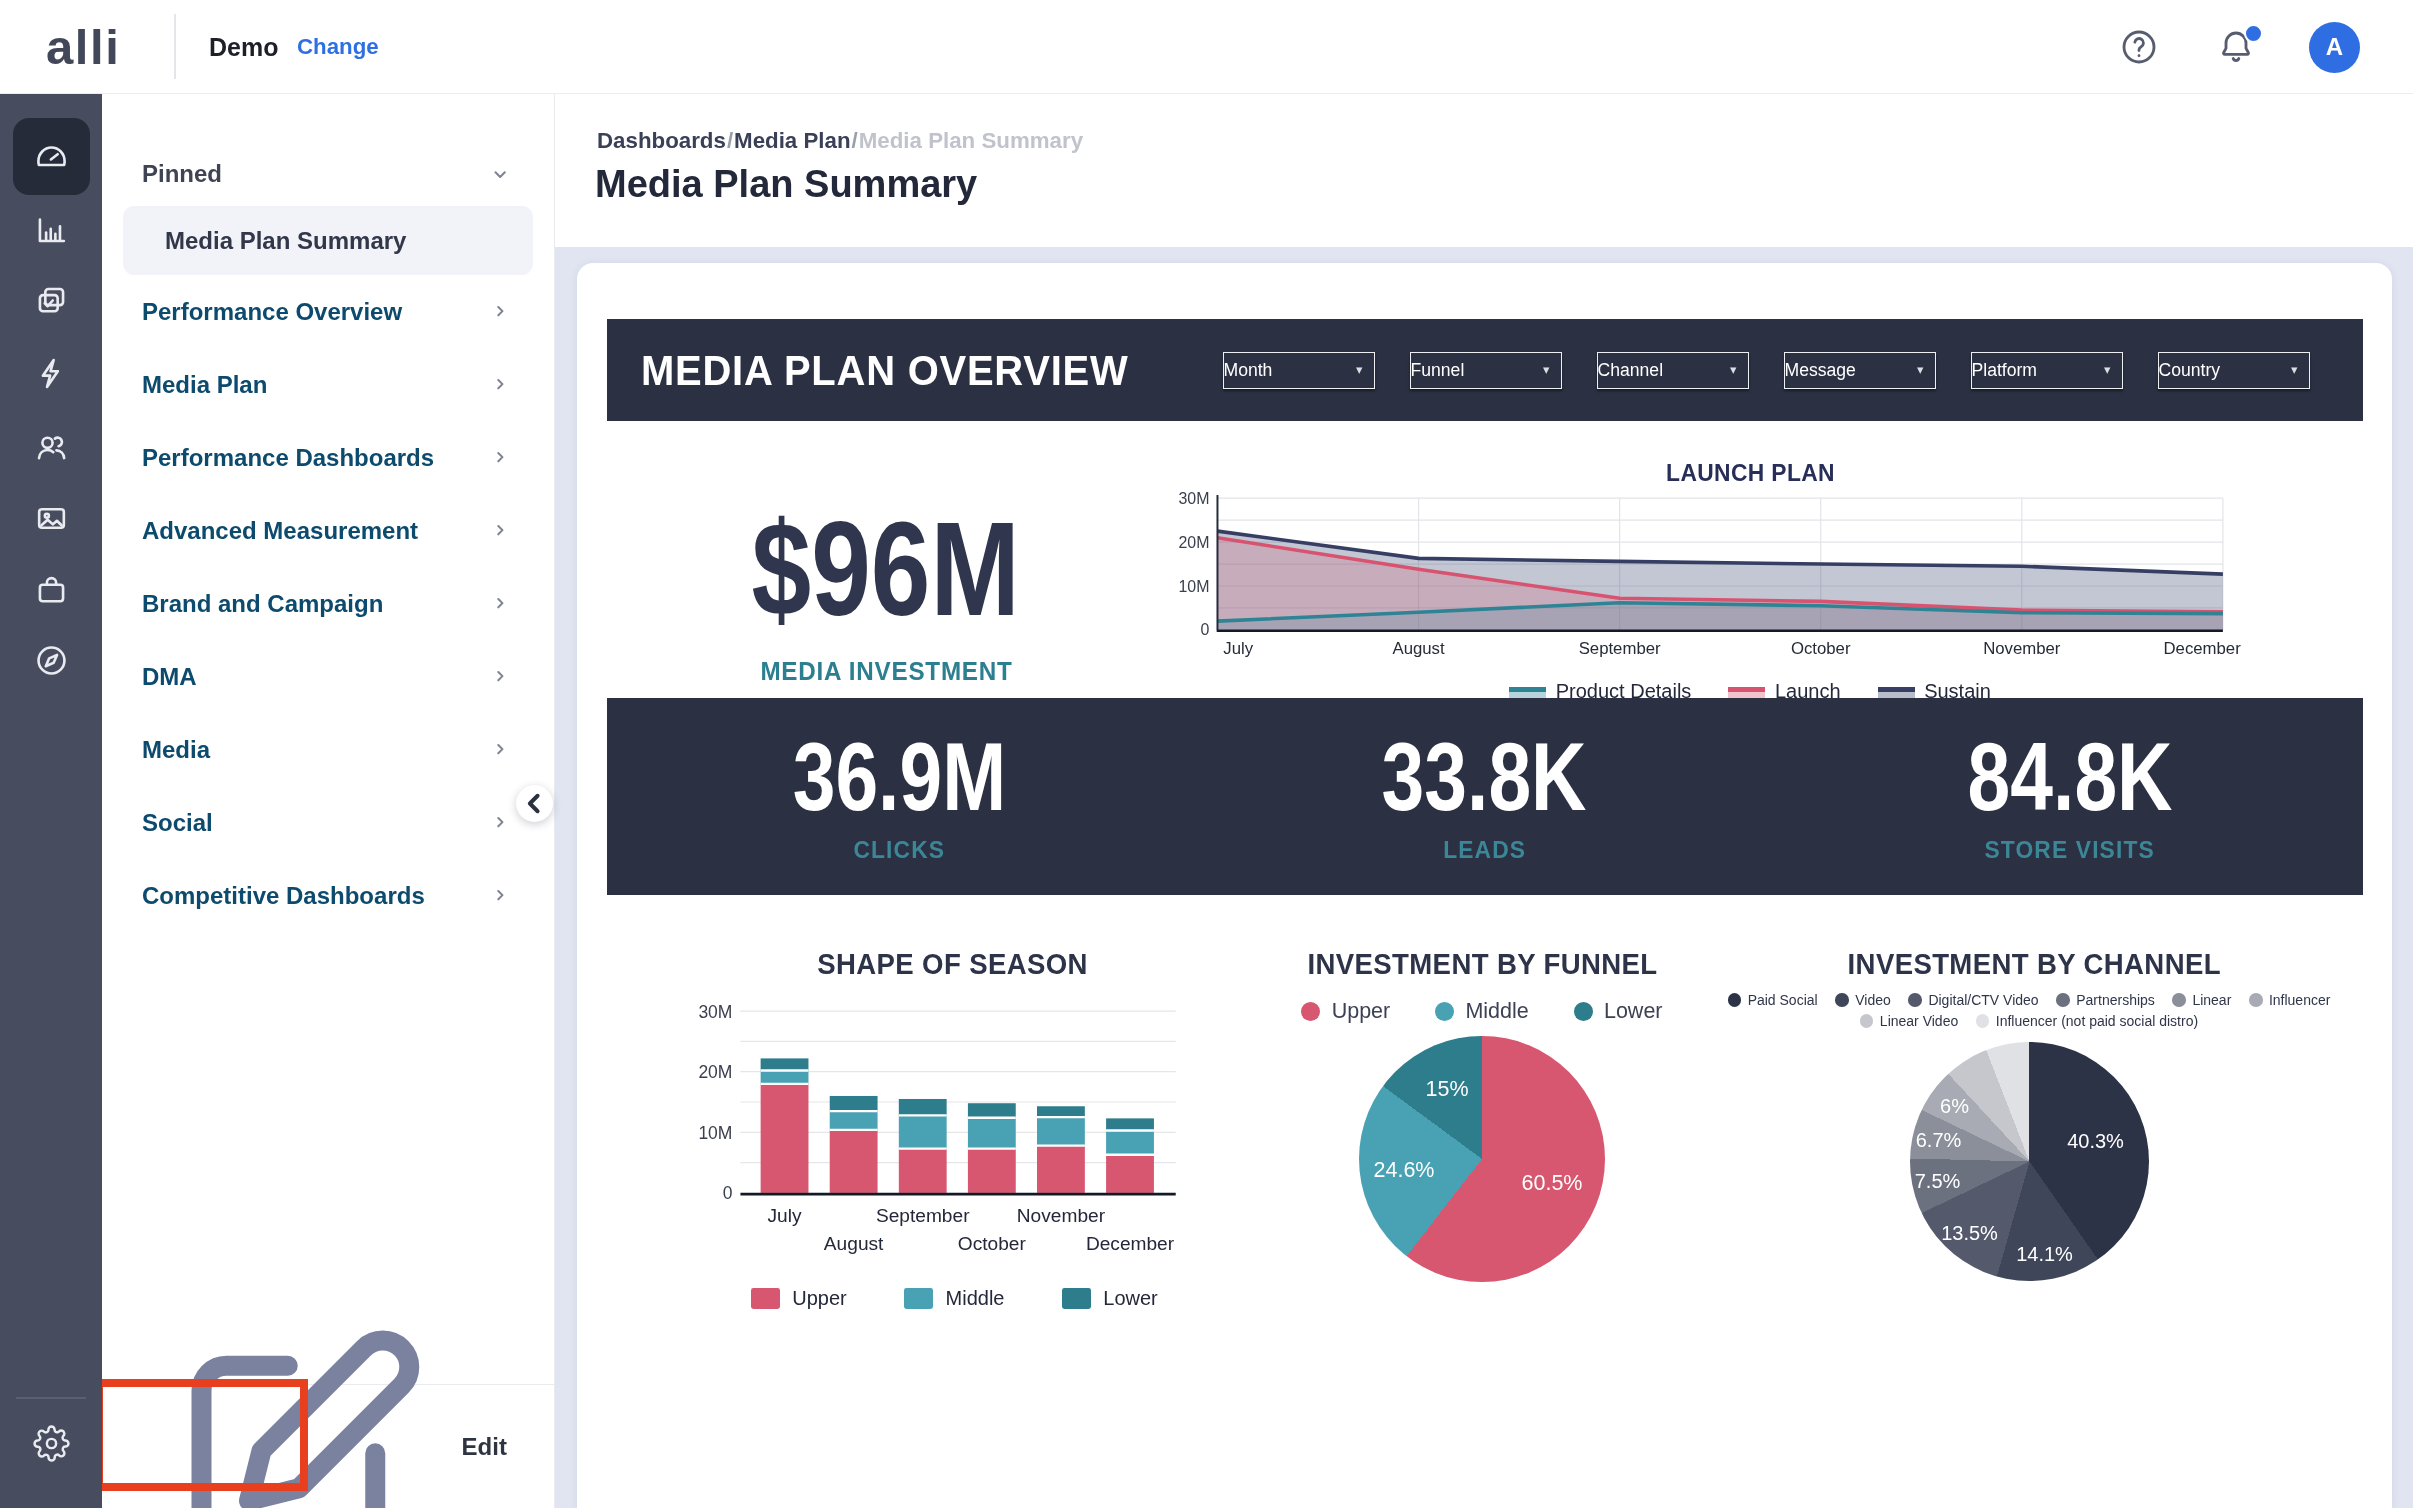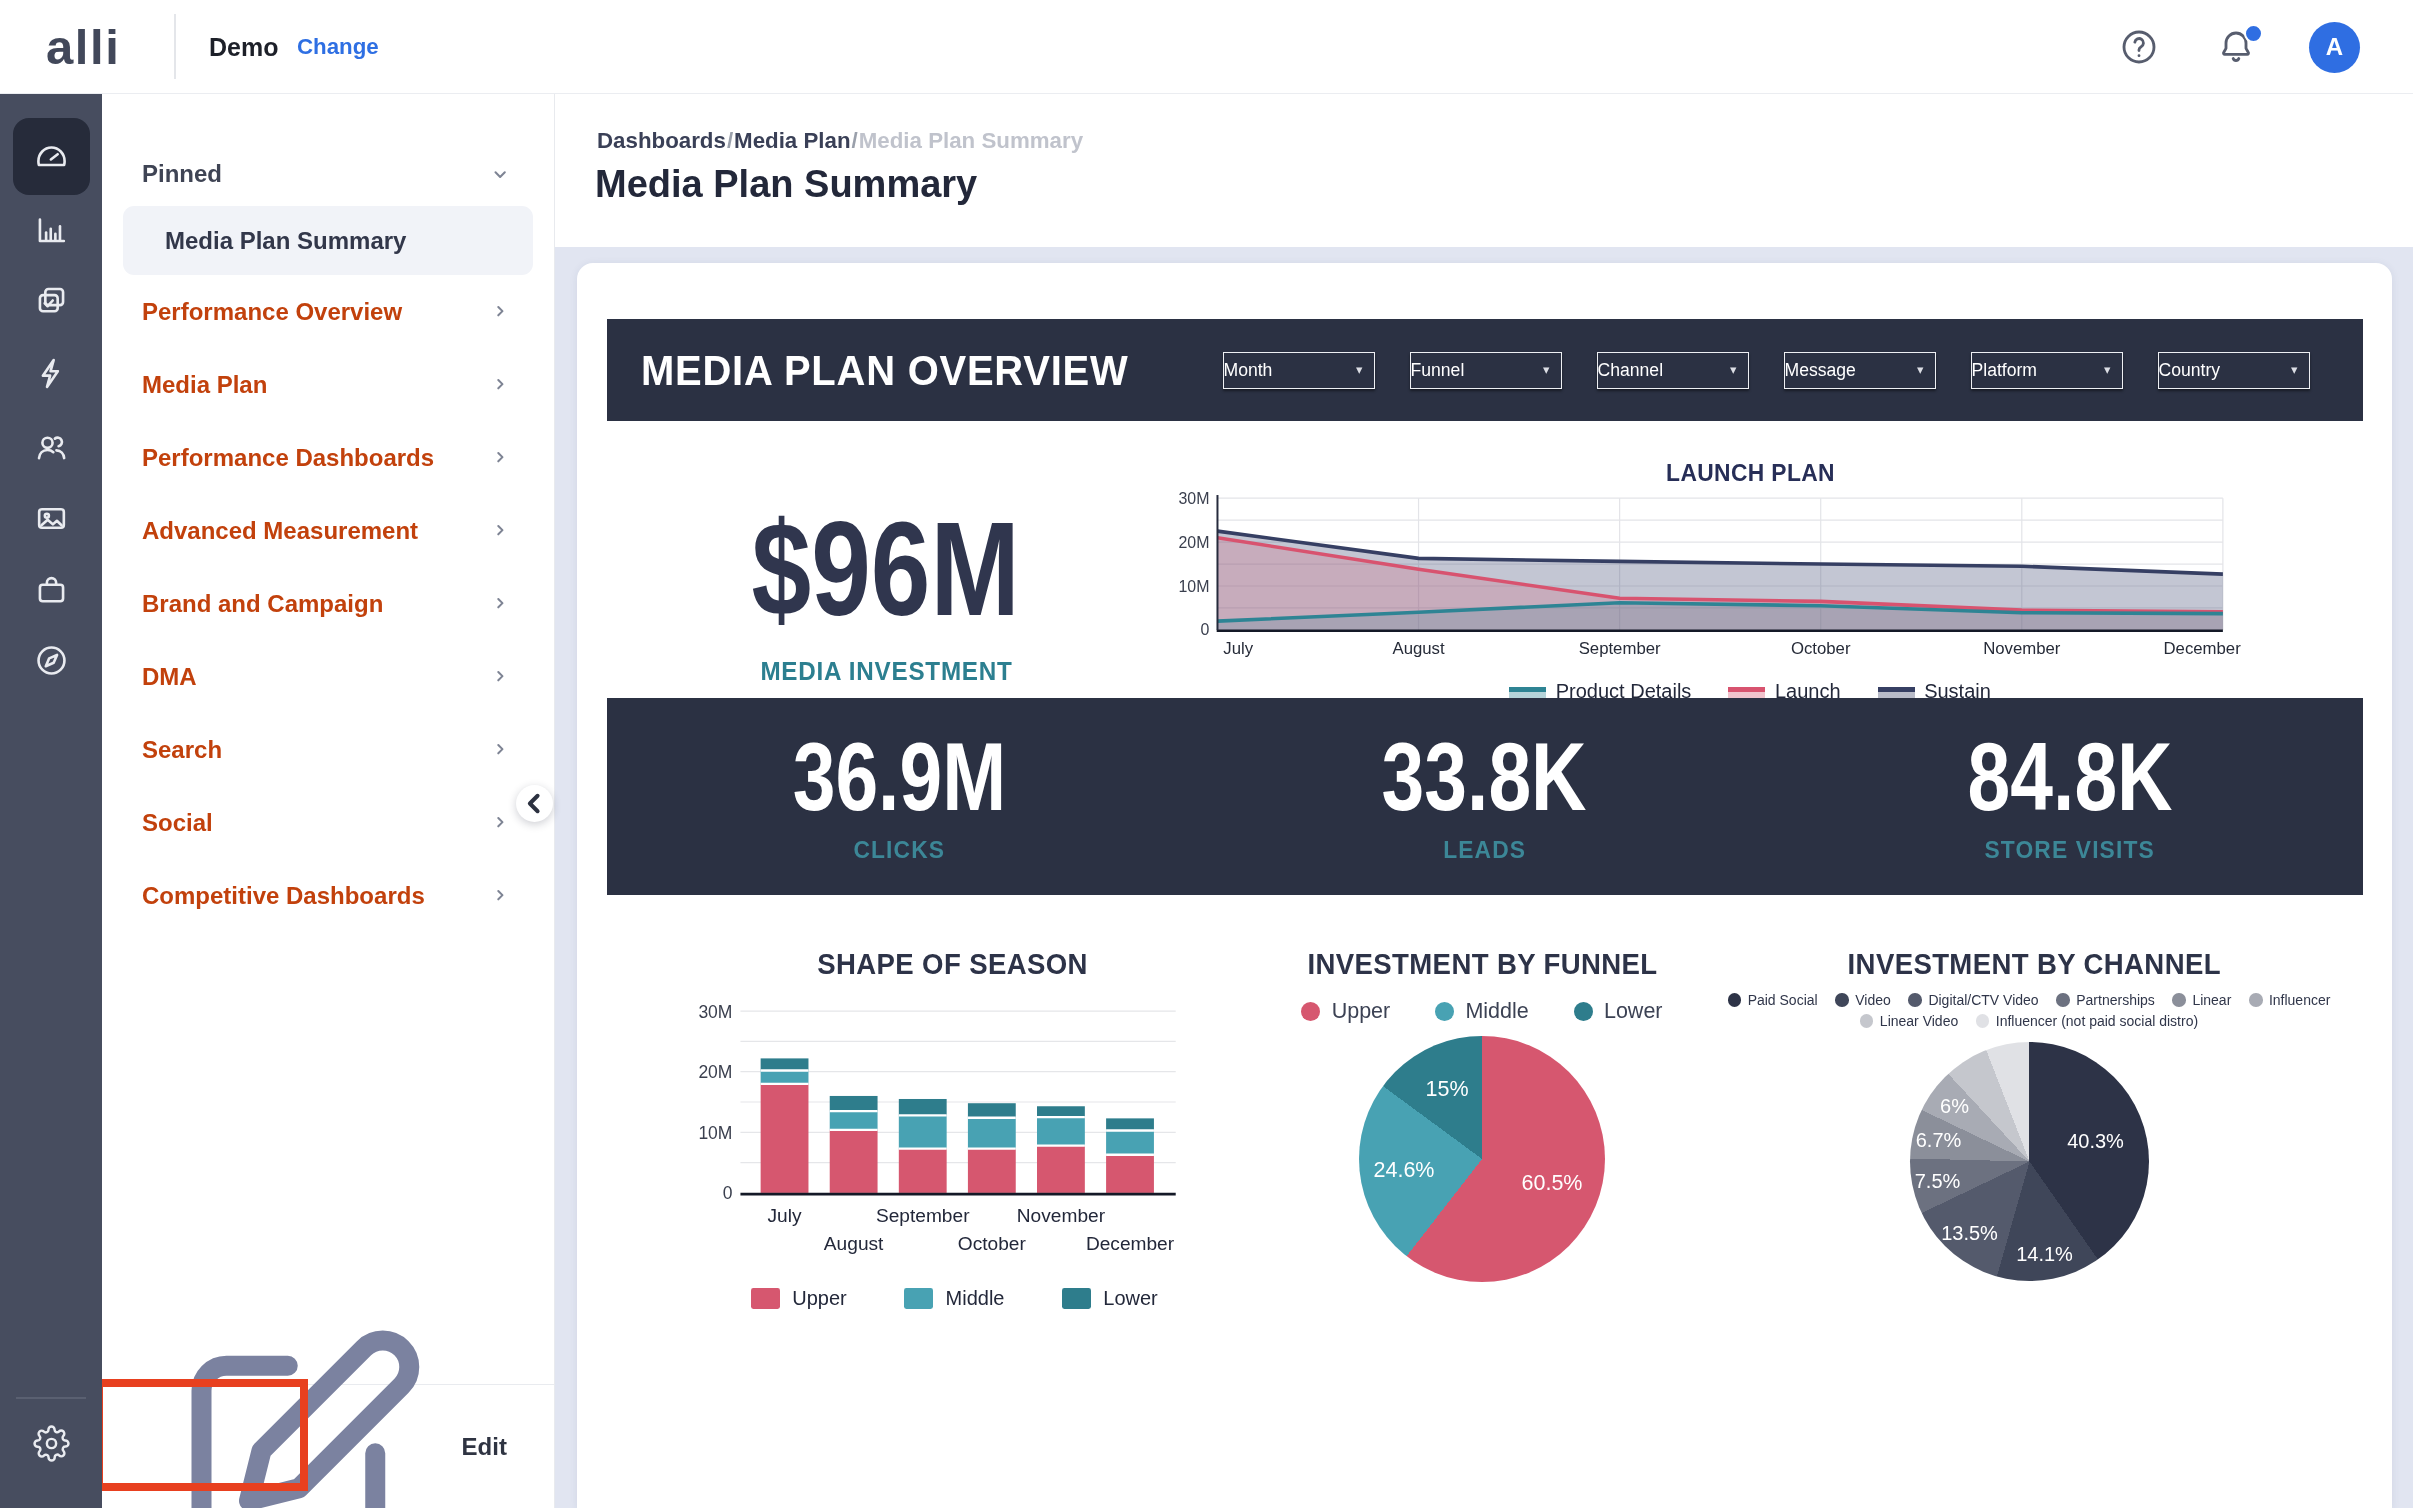--- a/index.html
+++ b/index.html
@@ -24,21 +24,21 @@
   .rail-btn.active { background:#262b3a; }
   .rail-btn svg { width:37px; height:37px; }
   .rail-divider { position:absolute; left:16px; right:16px; top:1303px; height:1.6px; background:#5a6071; }
 
   
   .sidebar { position:absolute; left:102px; top:94px; width:453px; bottom:0; background:#fff; border-right:1.6px solid #e8eaee; z-index:14; }
   .pinned-row { padding:56px 43px 0 40px; height:104px; display:flex; align-items:center; justify-content:space-between; cursor:pointer; }
   .pinned-label { font-size:24px; font-weight:600; color:#3f4454; }
   .chev { width:22.3px; height:22.3px; color:#7e8494; flex:0 0 auto; }
   .active-item { margin:8px 21px 0 21px; height:69px; background:#f1f3f8; border-radius:11.2px; display:flex; align-items:center; padding-left:42px; font-size:24px; font-weight:600; color:#32374a; cursor:pointer; }
-  .side-item { height:73px; display:flex; align-items:center; justify-content:space-between; padding:0 43px 0 40px; font-size:24px; font-weight:600; color:#c2410c; cursor:pointer; }
+  .side-item { height:73px; display:flex; align-items:center; justify-content:space-between; padding:0 43px 0 40px; font-size:24px; font-weight:600; color:#0c4a6e; cursor:pointer; }
   .side-footer { position:absolute; left:0; right:0; bottom:0; height:124px; border-top:1.6px solid #e9ebef; display:flex; align-items:center; padding-left:42px; gap:17.6px; cursor:pointer; }
   .side-footer svg { width:34px; height:34px; color:#7b82a0; }
   .edit-label { font-size:24px; font-weight:600; color:#2f3442; }
   .edit-annotation { position:absolute; left:-7.2px; top:1285px; width:213px; height:112px; border:8.8px solid #e8401f; z-index:30; pointer-events:none; }
   .collapse-btn { position:absolute; left:516px; top:785px; width:37px; height:37px; border-radius:50%; background:#fff; box-shadow:0 2.4px 8px rgba(30,35,60,0.22); display:flex; align-items:center; justify-content:center; z-index:25; cursor:pointer; }
   .collapse-btn svg { width:19px; height:19px; color:#2c3140; }
 
   
   .main { position:absolute; left:555px; top:94px; right:0; bottom:0; background:#fff; }
   .breadcrumb { position:absolute; left:42px; top:34px; font-size:22.3px; font-weight:600; display:flex; gap:1px; }
@@ -245,21 +245,21 @@
             <path d="M10 7.5l4.5 4.5-4.5 4.5"></path>
           </svg></span>
       </div>
       <div class="side-item">
         <span>DMA</span>
         <span class="chev"><svg viewBox="0 0 24 24" fill="none" stroke="currentColor" stroke-width="2.2" stroke-linecap="round" stroke-linejoin="round" style="width:100%;height:100%">
             <path d="M10 7.5l4.5 4.5-4.5 4.5"></path>
           </svg></span>
       </div>
       <div class="side-item">
-        <span>Search</span>
+        <span>Media</span>
         <span class="chev"><svg viewBox="0 0 24 24" fill="none" stroke="currentColor" stroke-width="2.2" stroke-linecap="round" stroke-linejoin="round" style="width:100%;height:100%">
             <path d="M10 7.5l4.5 4.5-4.5 4.5"></path>
           </svg></span>
       </div>
       <div class="side-item">
         <span>Social</span>
         <span class="chev"><svg viewBox="0 0 24 24" fill="none" stroke="currentColor" stroke-width="2.2" stroke-linecap="round" stroke-linejoin="round" style="width:100%;height:100%">
             <path d="M10 7.5l4.5 4.5-4.5 4.5"></path>
           </svg></span>
       </div>

